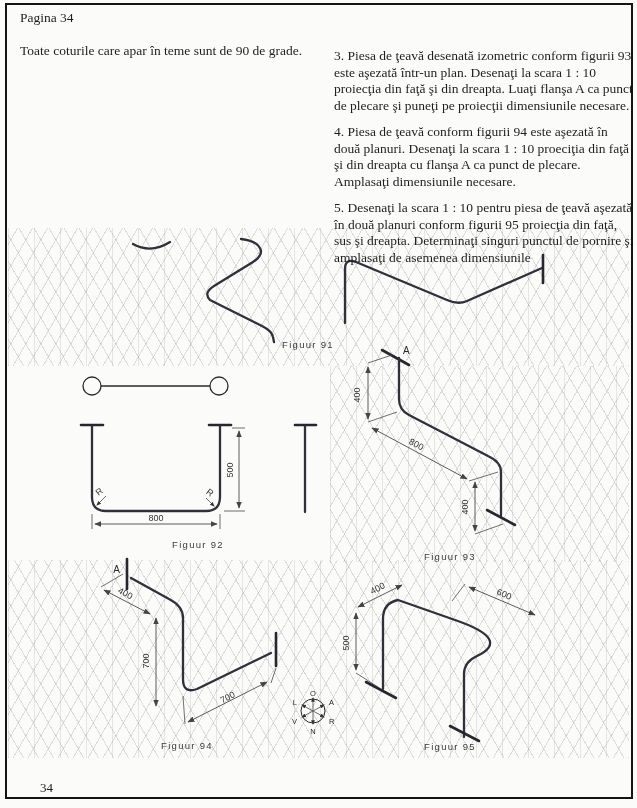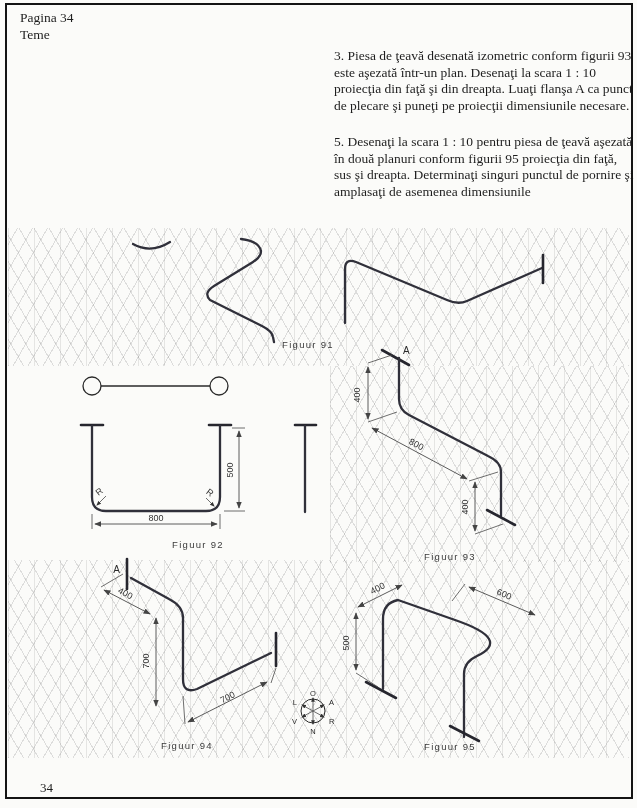--- a/index.html
+++ b/index.html
@@ -48,29 +48,30 @@
 
 <div class="sheet">
   <div class="frame"></div>
 
   <div class="iso-grid" id="grid-top"></div>
   <div class="iso-grid" id="grid-right"></div>
   <div class="iso-grid" id="grid-bottom"></div>
 
   <div class="textcol" id="col-left">
     <p>Pagina 34</p>
-    <p>Teme</p>
     <div class="gap"></div>
+    <p>Toate coturile care apar în teme sunt de 90 de grade.</p>
     <div class="gap"></div>
     <div class="gap-s"></div>
   </div>
 
   <div class="textcol" id="col-right">
     <p>3. Piesa de ţeavă desenată izometric conform figurii 93 este aşezată într-un plan. Desenaţi la scara 1 : 10 proiecţia din faţă şi din dreapta. Luaţi flanşa A ca punct de plecare şi puneţi pe proiecţii dimensiunile necesare.</p>
     <div class="gap-s"></div>
+    <p>4. Piesa de ţeavă conform figurii 94 este aşezată în două planuri. Desenaţi la scara 1 : 10 proeciţia din faţă şi din dreapta cu flanşa A ca punct de plecare. Amplasaţi dimensiunile necesare.</p>
     <div class="gap-s"></div>
     <p>5. Desenaţi la scara 1 : 10 pentru piesa de ţeavă aşezată în două planuri conform figurii 95 proiecţia din faţă, sus şi dreapta. Determinaţi singuri punctul de pornire şi amplasaţi de asemenea dimensiunile</p>
   </div>
 
   <div id="page-num">34</div>
 
   <svg class="overlay" width="637" height="808" viewBox="0 0 637 808">
     <defs>
       <marker id="ah" viewBox="0 0 10 10" refX="9" refY="5" markerWidth="8" markerHeight="8" orient="auto-start-reverse">
         <path d="M0,1 L10,5 L0,9 z" fill="#444"></path>

